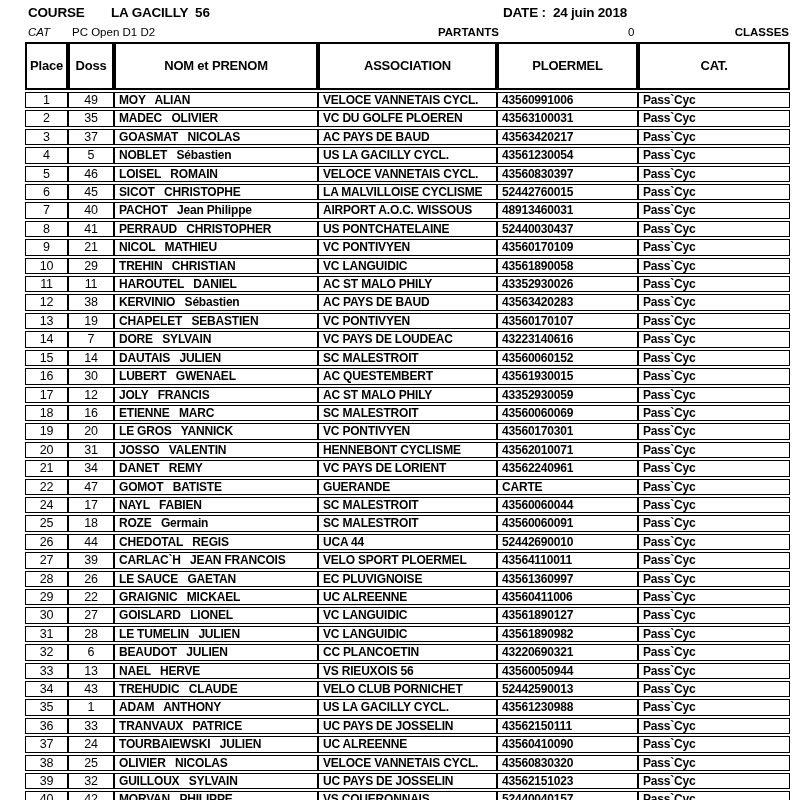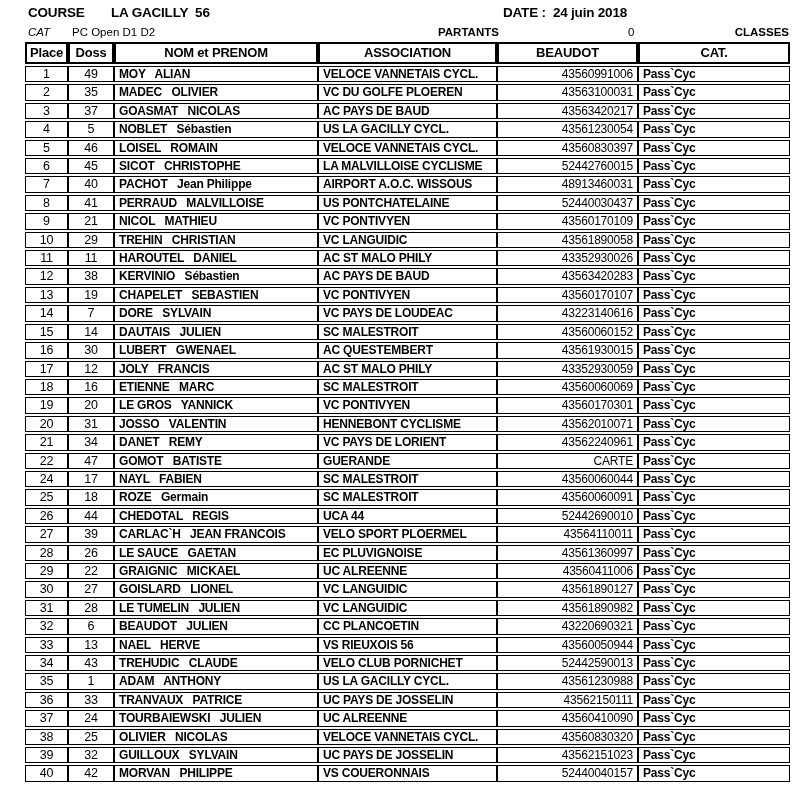--- a/index.html
+++ b/index.html
@@ -32,37 +32,37 @@
     border-spacing: 0 2px;
     table-layout: fixed;
     width: 765px;
     margin-left: 25px;
   }
   th {
     border: 2px solid #000;
     font-size: 13px;
     font-weight: bold;
     line-height: 16px;
-    padding: 1px 0;
+    padding: 14px 0;
     text-align: center;
     letter-spacing: -0.2px;
     overflow: hidden;
   }
   td {
     border: 1px solid #000;
     font-size: 12px;
     line-height: 14.4px;
     padding: 0 4px;
     white-space: pre;
     overflow: hidden;
     letter-spacing: -0.2px;
   }
   td.c0, td.c1 { text-align: center; font-weight: normal; font-size: 12.5px; padding: 0 1px; }
   td.c2, td.c3, td.c5 { text-align: left; font-weight: bold; }
-  td.c4 { text-align: right; font-weight: normal; }
+  td.c4 { text-align: left; font-weight: bold; }
 </style>
 </head>
 <body>
 
 <div class="topbar">
   <span id="course-label" class="l1">COURSE</span>
   <span id="course-value" class="l1">LA GACILLY  56</span>
   <span id="date-value" class="l1">DATE :  24 juin 2018</span>
   <span id="cat-label" class="l2">CAT</span>
   <span id="cat-value" class="l2">PC Open D1 D2</span>
@@ -79,21 +79,21 @@
     <col style="width:179px">
       <col style="width:141px">
       <col style="width:152px">
   </colgroup>
   <thead>
     <tr>
       <th>Place</th>
       <th>Doss</th>
       <th>NOM et PRENOM</th>
       <th>ASSOCIATION</th>
-      <th>BEAUDOT</th>
+      <th>PLOERMEL</th>
       <th>CAT.</th>
     </tr>
   </thead>
   <tbody>
       <tr>
         <td class="c0">1</td>
         <td class="c1">49</td>
         <td class="c2">MOY   ALIAN</td>
         <td class="c3">VELOCE VANNETAIS CYCL.</td>
         <td class="c4">43560991006</td>
@@ -143,21 +143,21 @@
         <td class="c0">7</td>
         <td class="c1">40</td>
         <td class="c2">PACHOT   Jean Philippe</td>
         <td class="c3">AIRPORT A.O.C. WISSOUS</td>
         <td class="c4">48913460031</td>
         <td class="c5">Pass`Cyc</td>
       </tr>
       <tr>
         <td class="c0">8</td>
         <td class="c1">41</td>
-        <td class="c2">PERRAUD   MALVILLOISE</td>
+        <td class="c2">PERRAUD   CHRISTOPHER</td>
         <td class="c3">US PONTCHATELAINE</td>
         <td class="c4">52440030437</td>
         <td class="c5">Pass`Cyc</td>
       </tr>
       <tr>
         <td class="c0">9</td>
         <td class="c1">21</td>
         <td class="c2">NICOL   MATHIEU</td>
         <td class="c3">VC PONTIVYEN</td>
         <td class="c4">43560170109</td>

